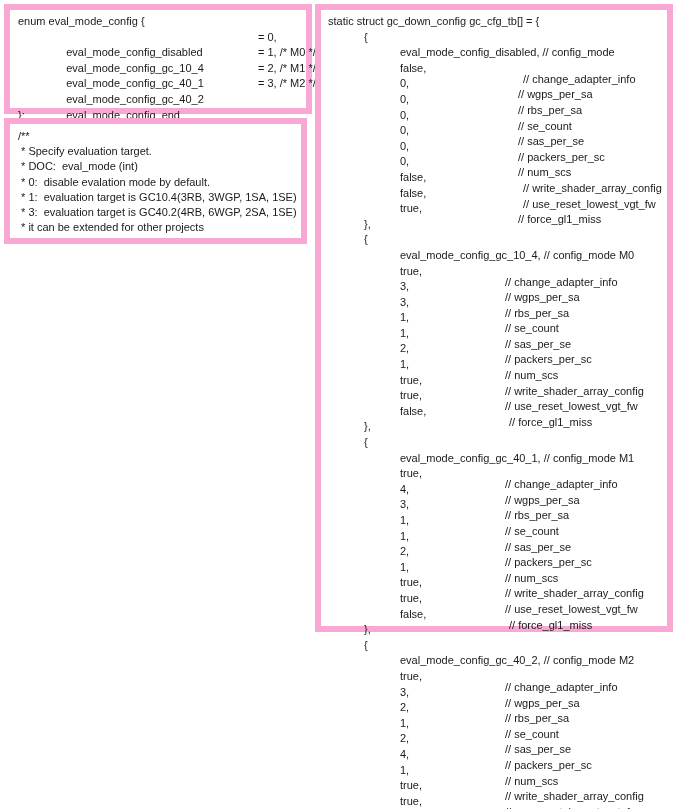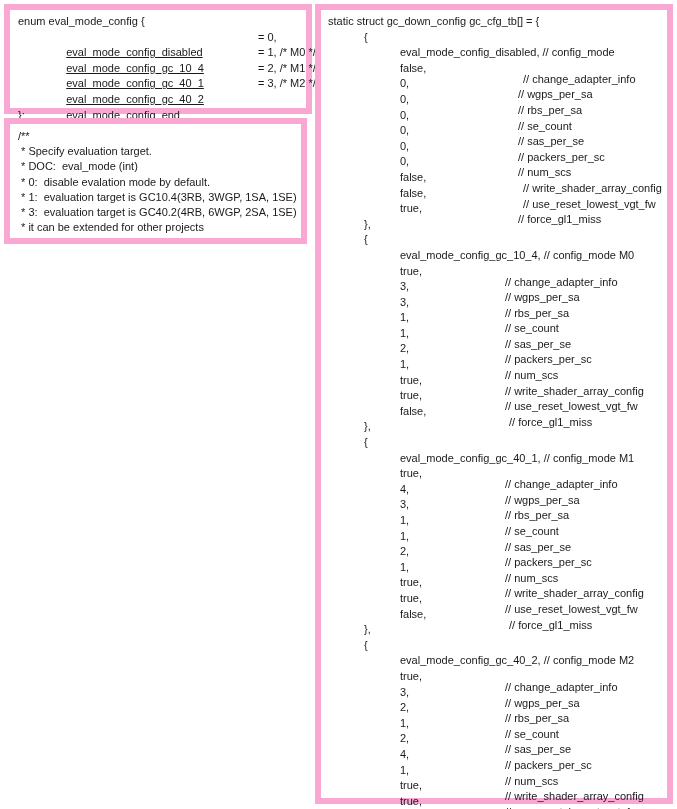--- a/index.html
+++ b/index.html
@@ -1,27 +1,27 @@
 <!DOCTYPE html>
 <html><head>
 <meta charset="utf-8">
 <style>
   html, body { margin: 0; padding: 0; background: #ffffff; }
   body { width: 677px; height: 809px; position: relative; overflow: hidden;
          font-family: "Liberation Sans", "DejaVu Sans", sans-serif; font-size: 11px; color: #1a1a1a; }
   .box { position: absolute; border: 6px solid #f9a8d4; background: #fff; box-sizing: border-box; }
   #box-enum { left: 4px; top: 4px; width: 308px; height: 110px; padding: 4px 0 0 8px; }
   #box-doc  { left: 4px; top: 118px; width: 303px; height: 126px; padding: 5px 0 0 8px; }
-  #box-struct { left: 315px; top: 4px; width: 358px; height: 800px; padding: 4px 0 0 7px; }
+  #box-struct { left: 315px; top: 4px; width: 358px; height: 628px; padding: 4px 0 0 7px; }
   .line { height: 15.6px; line-height: 15.6px; white-space: pre; position: relative; }
   #box-doc .line { height: 15.2px; line-height: 15.2px; }
   .ind1 { padding-left: 36px; }
   .ind2 { padding-left: 72px; }
   .col-eq { position: absolute; left: 240px; top: 0; }
-  .enum-name { display: inline-block; text-decoration: underline; }
+  .enum-name { display: inline-block; }
   .cmt { position: absolute; left: 190px; top: 11px; text-align: right; }
   .cmt.wide { left: 195px; }
   .cmt.b1 { left: 177px; }
   .cmt.b1w { left: 181px; }
 </style>
 </head>
 <body>
 
 <div class="box" id="box-enum">
   <div class="line">enum eval_mode_config {</div>

